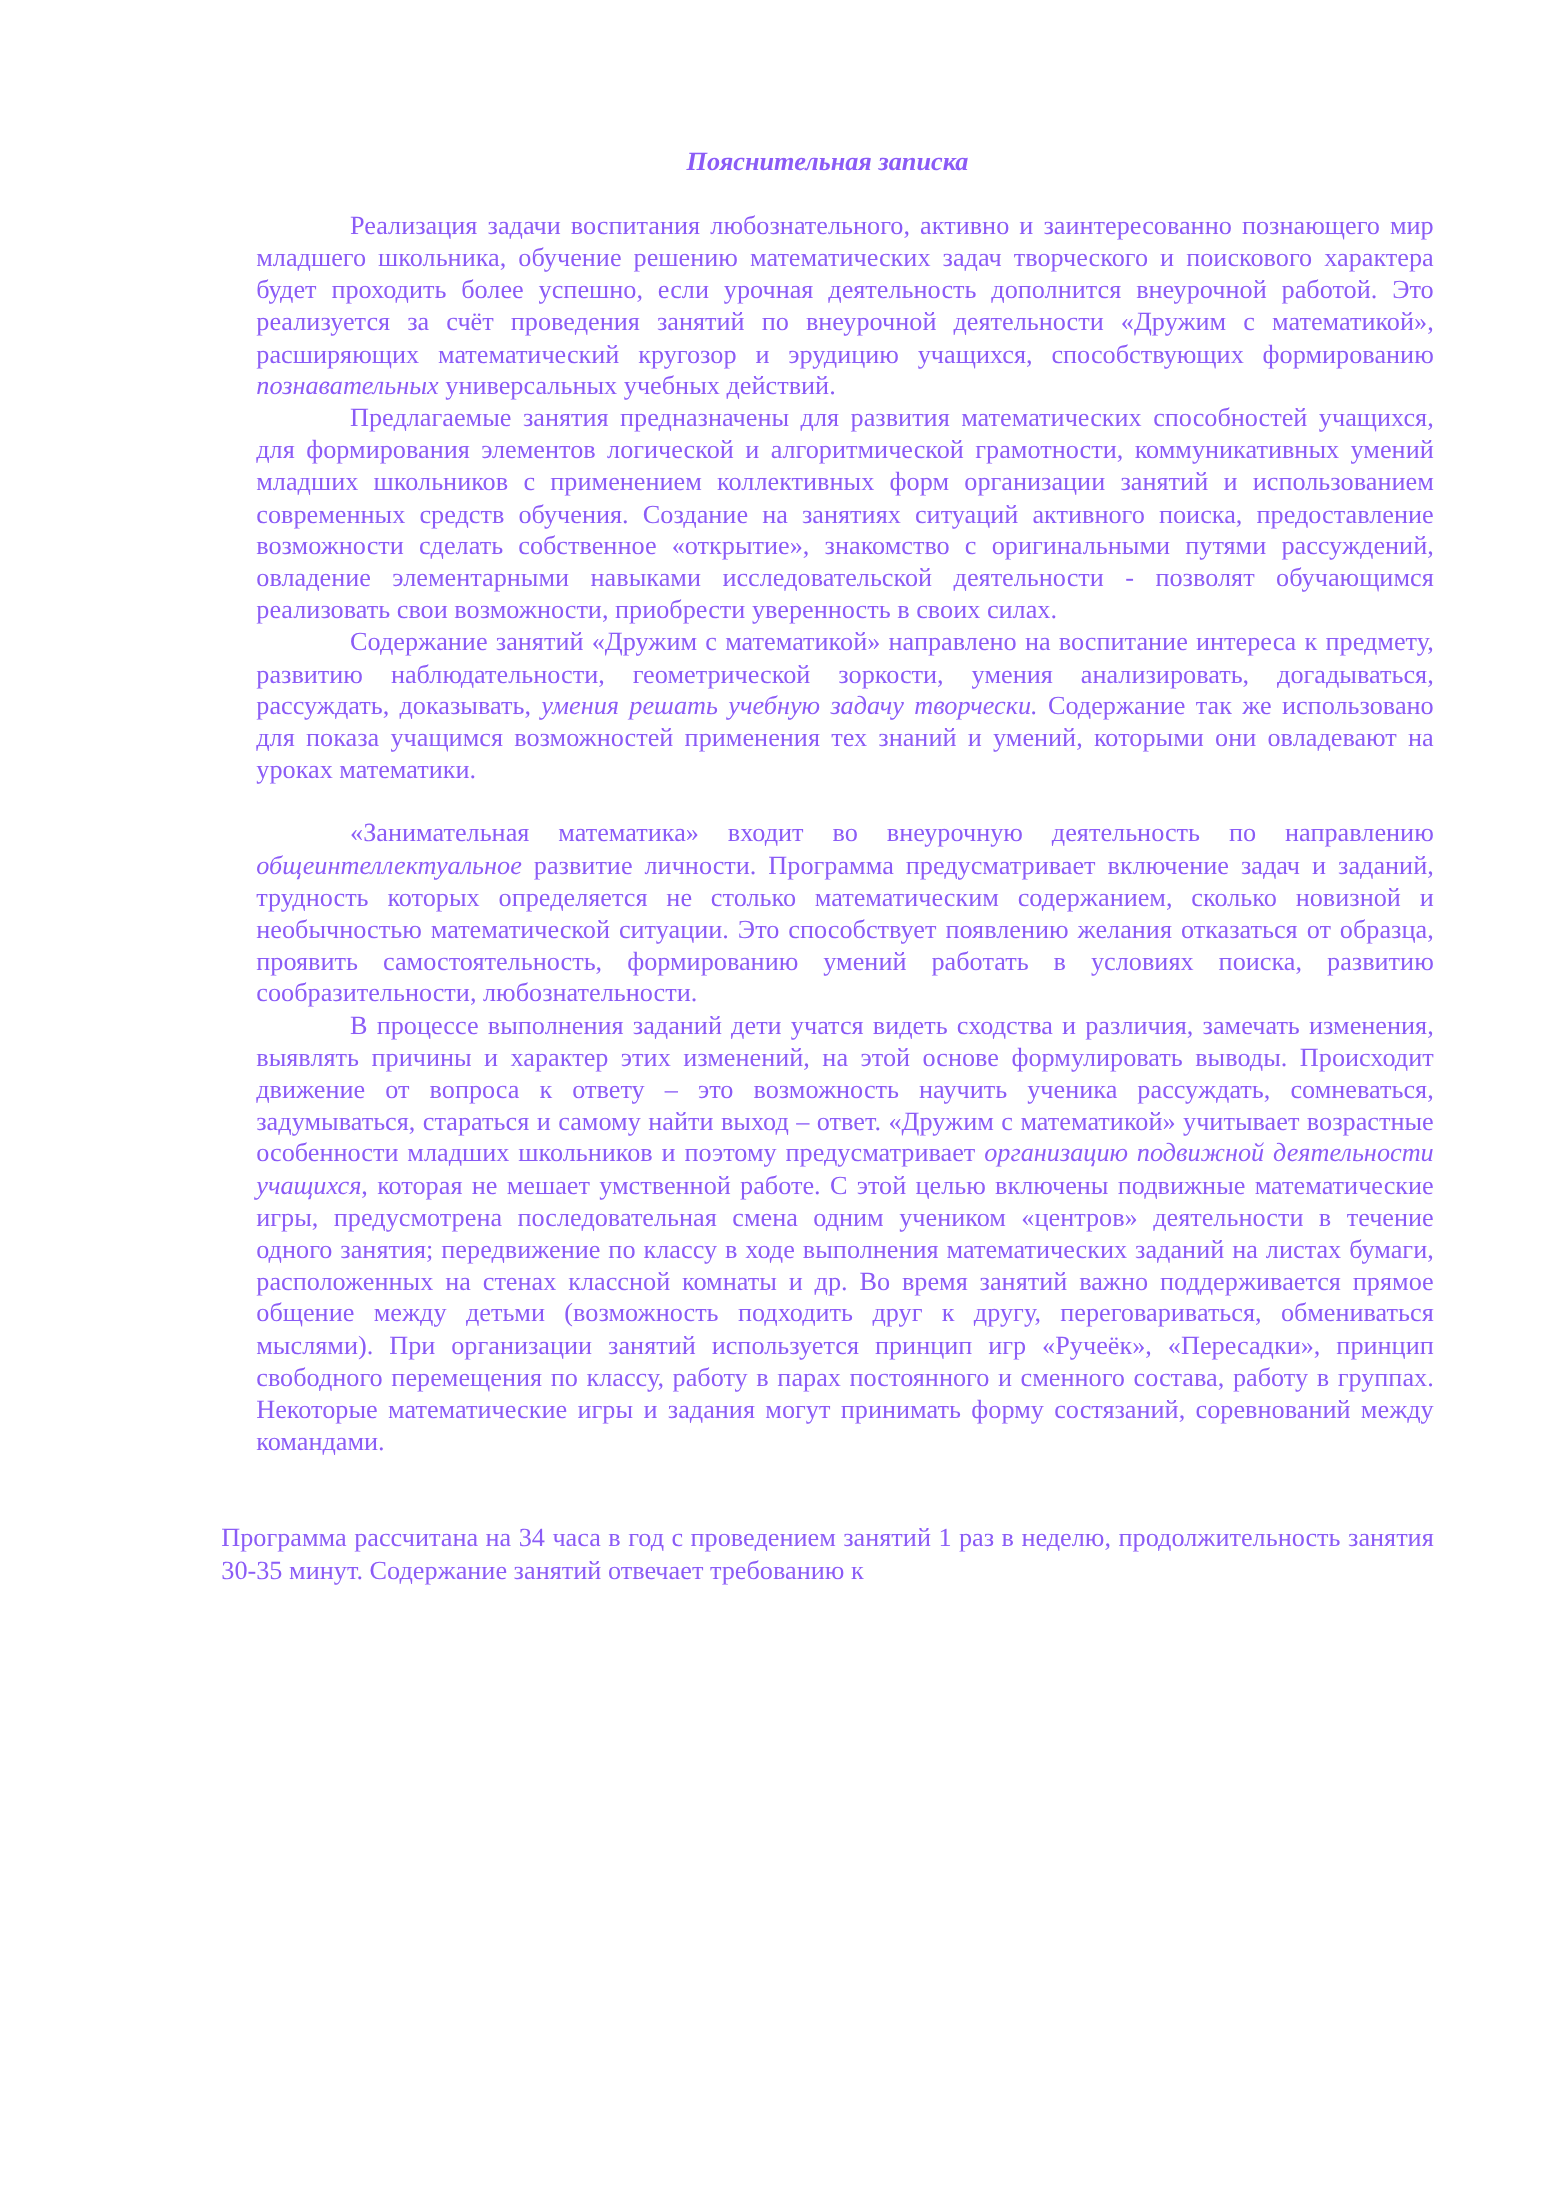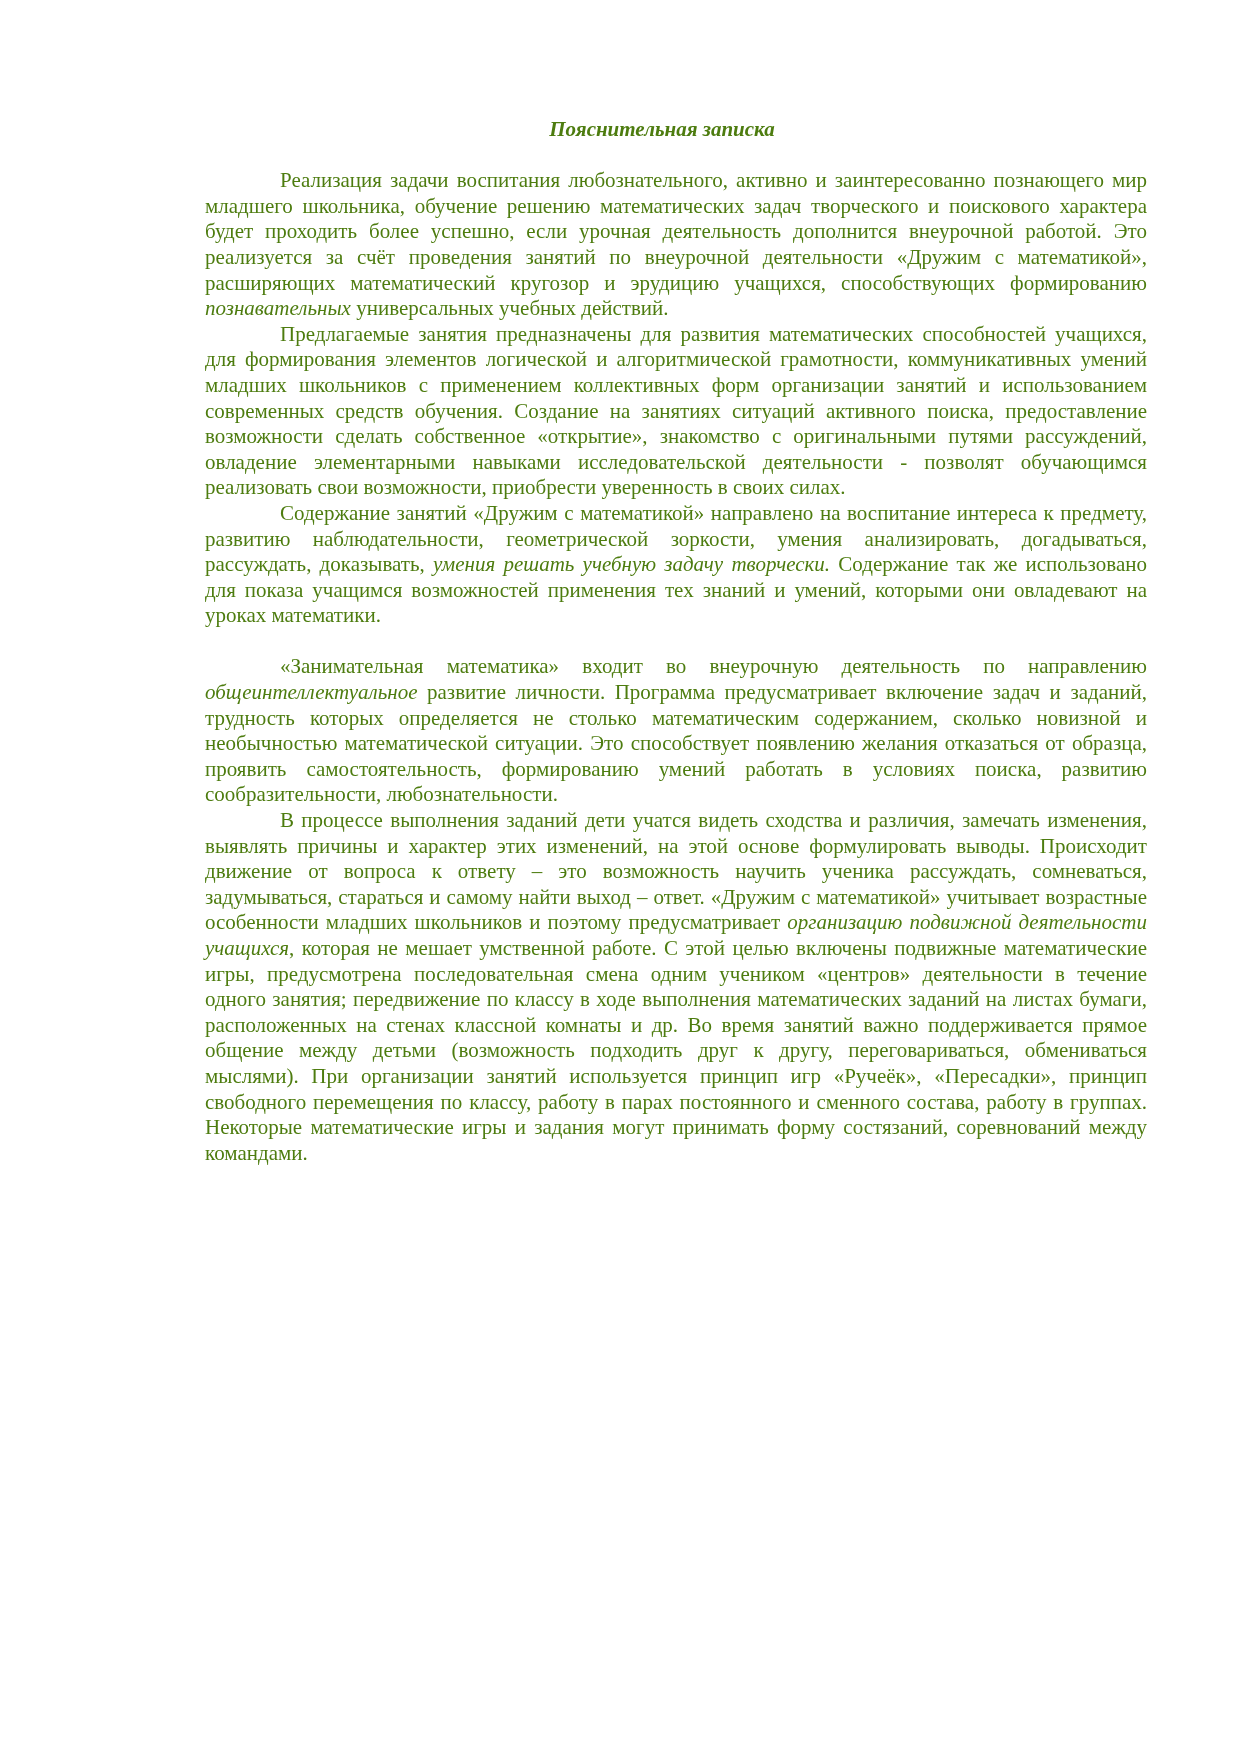--- a/index.html
+++ b/index.html
@@ -5,21 +5,21 @@
   html, body { margin: 0; padding: 0; background: #ffffff; }
   body { width: 1240px; height: 1754px; position: relative; overflow: hidden; }
   .page {
     position: absolute;
     left: 177px;
     top: 117px;
     width: 970px;
     font-family: "Liberation Serif", "DejaVu Serif", serif;
     font-size: 21px;
     line-height: 25.6px;
-    color: #4d7c0f;
+    color: #8b5cf6;
   }
   .heading {
     text-align: center;
     font-style: italic;
     font-weight: bold;
     margin: 0;
     font-size: 21px;
   }
   p { margin: 0; text-align: justify; }
   .indent { text-indent: 75px; margin-left: 28px; }
@@ -40,14 +40,15 @@
   <p class="indent"><span>Содержание занятий «Дружим с математикой» направлено на воспитание интереса к предмету, развитию наблюдательности, геометрической зоркости, умения анализировать, догадываться, рассуждать, доказывать, </span><em>умения решать учебную задачу творчески.</em><span> Содержание так же использовано для показа учащимся возможностей применения тех знаний и умений, которыми они овладевают на уроках математики.</span></p>
 
   <div class="gap"></div>
 
   <p class="indent"><span>«Занимательная математика» входит во внеурочную деятельность по направлению </span><em>общеинтеллектуальное</em><span> развитие личности. Программа предусматривает включение задач и заданий, трудность которых определяется не столько математическим содержанием, сколько новизной и необычностью математической ситуации. Это способствует появлению желания отказаться от образца, проявить самостоятельность, формированию умений работать в условиях поиска, развитию сообразительности, любознательности.</span></p>
   <p class="indent"><span>В процессе выполнения заданий дети учатся видеть сходства и различия, замечать изменения, выявлять причины и характер этих изменений, на этой основе формулировать выводы. Происходит движение от вопроса к ответу – это возможность научить ученика рассуждать, сомневаться, задумываться, стараться и самому найти выход – ответ. «Дружим с математикой» учитывает возрастные особенности младших школьников и поэтому предусматривает </span><em>организацию подвижной деятельности учащихся</em><span>, которая не мешает умственной работе. С этой целью включены подвижные математические игры, предусмотрена последовательная смена одним учеником «центров» деятельности в течение одного занятия; передвижение по классу в ходе выполнения математических заданий на листах бумаги, расположенных на стенах классной комнаты и др. Во время занятий важно поддерживается прямое общение между детьми (возможность подходить друг к другу, переговариваться, обмениваться мыслями). При организации занятий используется принцип игр «Ручеёк», «Пересадки», принцип свободного перемещения по классу, работу в парах постоянного и сменного состава, работу в группах. Некоторые математические игры и задания могут принимать форму состязаний, соревнований между командами.</span></p>
 
   <div class="gap"></div>
   <div class="gap-large"></div>
 
+  <p>Программа рассчитана на 34 часа в год с проведением занятий 1 раз в неделю, продолжительность занятия 30-35 минут.  Содержание занятий отвечает требованию к</p>
 
 </div>
 
 </body></html>

